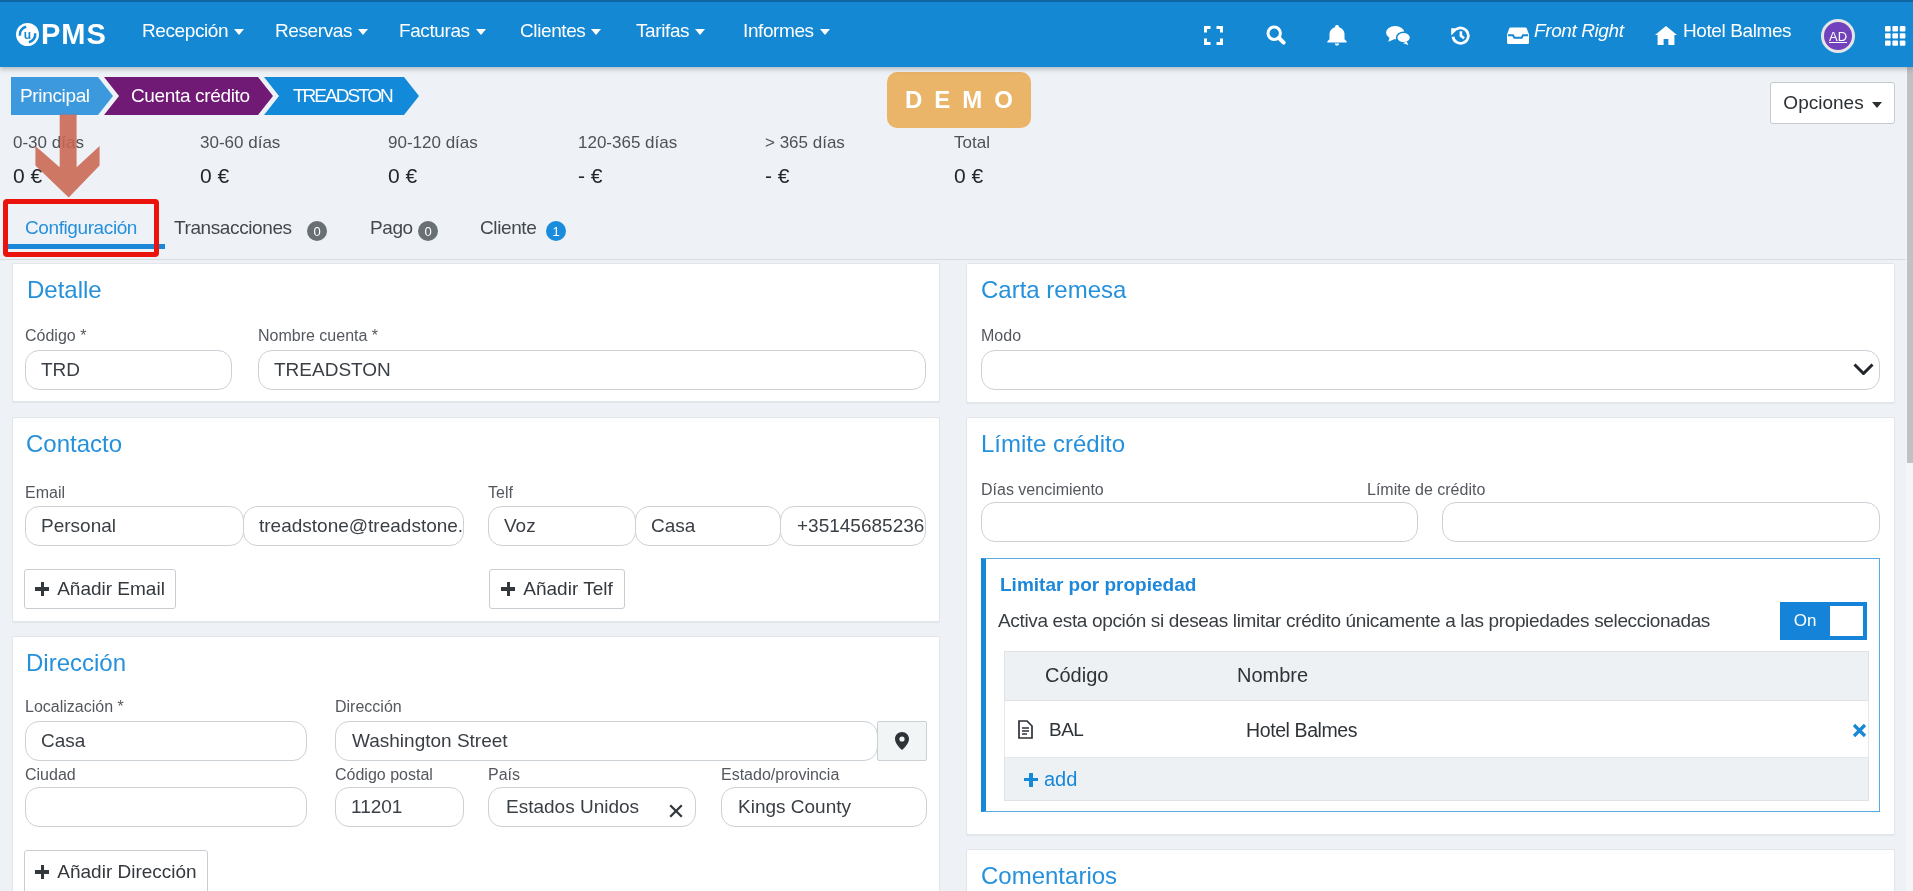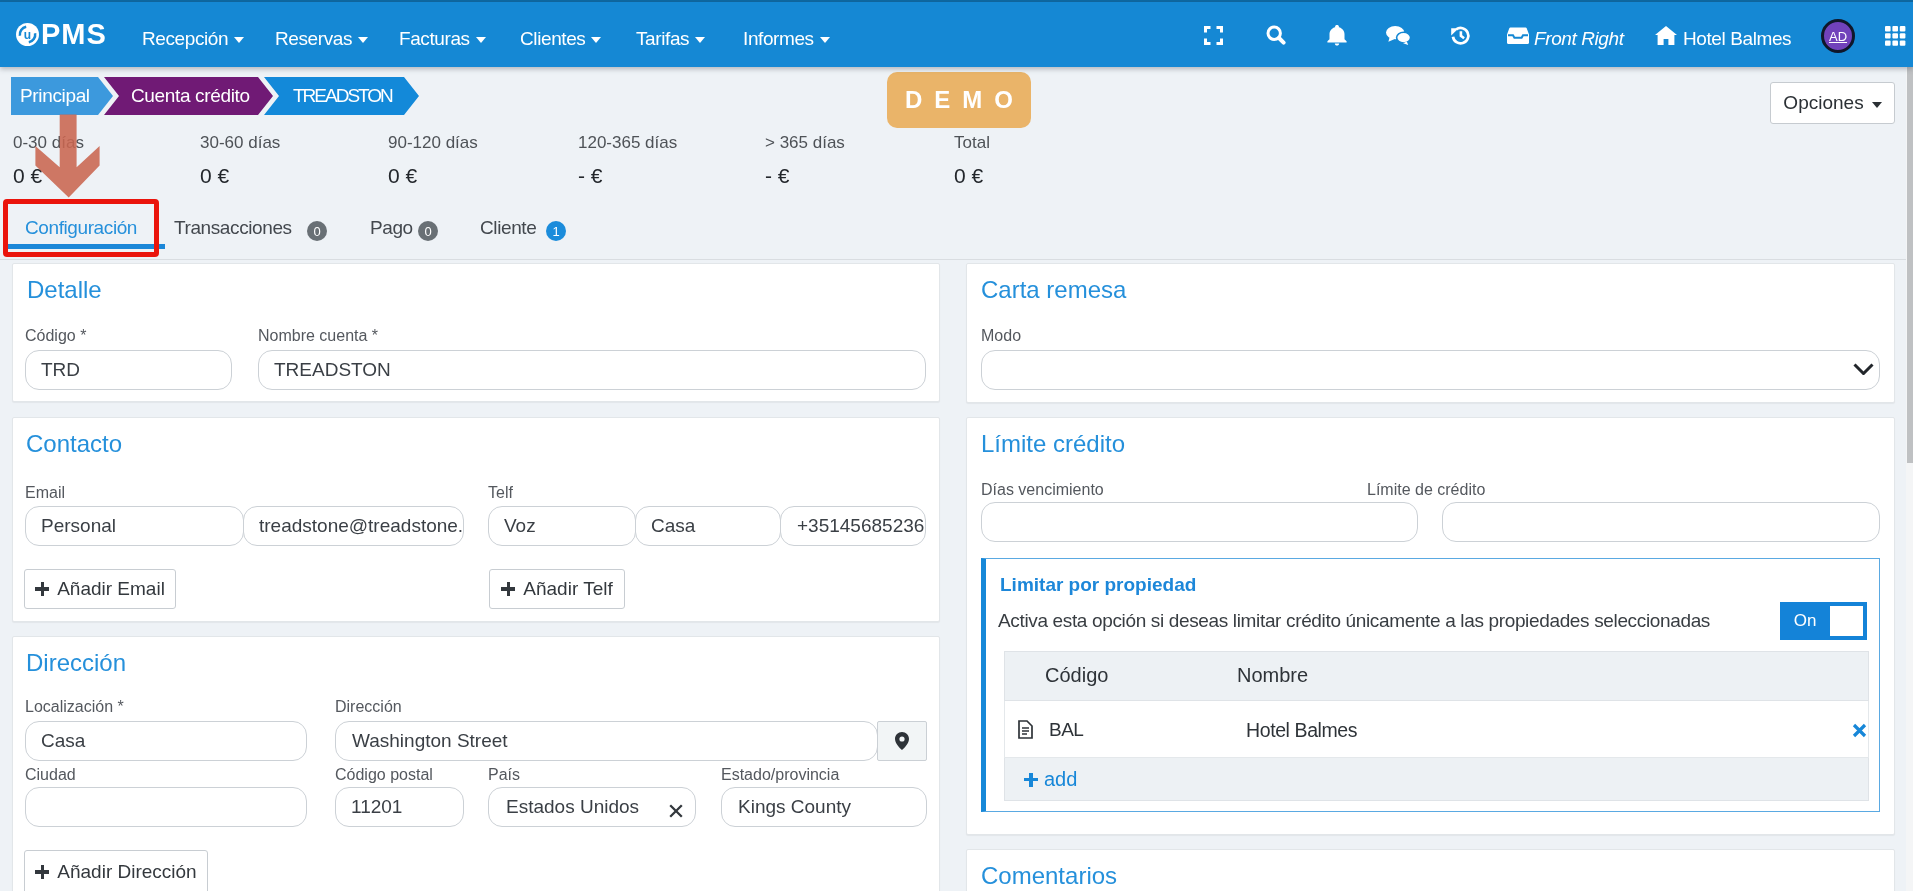--- a/index.html
+++ b/index.html
@@ -2,21 +2,21 @@
 <html><head>
 <meta charset="utf-8">
 <style>
   * { margin:0; padding:0; box-sizing:border-box; }
   html,body { width:1913px; height:891px; overflow:hidden; }
   body { font-family:"Liberation Sans", sans-serif; background:#eef2f6; position:relative; }
   .abs { position:absolute; }
   
   #topline { left:0; top:0; width:1913px; height:2px; background:#0d68a3; }
   #navbar { left:0; top:2px; width:1913px; height:65px; background:#1588d4; box-shadow:0 2px 5px rgba(60,70,80,.35); z-index:30; }
-  .navitem { position:absolute; top:8px; height:57px; display:flex; align-items:center; color:#fff; font-size:19px; letter-spacing:-0.4px; white-space:nowrap;justify-content:flex-end; }
+  .navitem { position:absolute; top:0; height:57px; display:flex; align-items:center; color:#fff; font-size:19px; letter-spacing:-0.4px; white-space:nowrap;justify-content:flex-end; }
   .caret { display:inline-block; width:0; height:0; border-left:5px solid transparent; border-right:5px solid transparent; border-top:6px solid #fff; margin-left:6px; margin-top:3px; }
   
   .crumb { position:absolute; top:77px; height:38px; color:#fff; font-size:19px; letter-spacing:-0.35px; line-height:38px; }
   
   .sum-label { position:absolute; top:133px; font-size:17px; color:#4e5257; }
   .sum-value { position:absolute; top:164px; font-size:21px; color:#23272c; }
   
   .tab { position:absolute; top:217px; font-size:19px; letter-spacing:-0.4px; color:#43484e; }
   .badge { position:absolute; top:221px; width:20px; height:20px; border-radius:50%; color:#fff; font-size:13px; display:flex; align-items:center; justify-content:center; }
   
@@ -72,21 +72,21 @@
   </svg>
   <svg class="abs" style="left:1507px;top:25px;" width="22" height="17" viewBox="0 0 22 17">
     <path d="M3.4 0.5h15.2c.5 0 .9.3 1.1.7l2.3 6.3V15.8c0 .6-.5 1.2-1.2 1.2H1.2c-.7 0-1.2-.6-1.2-1.2V7.5L2.3 1.2c.2-.4.6-.7 1.1-.7z" fill="#fff"></path>
     <path d="M1 8.3h5l1.4 2.5h7.2L16 8.3h5" stroke="#1588d4" stroke-width="2" fill="none"></path>
   </svg>
   <div class="navitem" style="left:1534px;font-style:italic;">Front Right</div>
   <svg class="abs" style="left:1655px;top:24px;" width="22" height="19" viewBox="0 0 22 19">
     <path d="M11 0L0 9h2.6v10h6v-6h4.8v6h6V9H22z" fill="#fff"></path>
   </svg>
   <div class="navitem" style="left:1683px;">Hotel Balmes</div>
-  <div class="abs" style="left:1821px;top:17px;width:34px;height:34px;border-radius:50%;background:#7142bb;border:3px solid #0f172a;display:flex;align-items:center;justify-content:center;color:#fff;font-size:13px;text-decoration:underline;">AD</div>
+  <div class="abs" style="left:1821px;top:17px;width:34px;height:34px;border-radius:50%;background:#7142bb;border:3px solid #e5e5e5;display:flex;align-items:center;justify-content:center;color:#fff;font-size:13px;text-decoration:underline;">AD</div>
   <svg class="abs" style="left:1885px;top:24px;" width="21" height="20" viewBox="0 0 21 20">
     <g fill="#fff">
       <rect x="0" y="0" width="5.6" height="5.4" rx="1"></rect>
         <rect x="7.4" y="0" width="5.6" height="5.4" rx="1"></rect>
         <rect x="14.8" y="0" width="5.6" height="5.4" rx="1"></rect>
       <rect x="0" y="7.2" width="5.6" height="5.4" rx="1"></rect>
         <rect x="7.4" y="7.2" width="5.6" height="5.4" rx="1"></rect>
         <rect x="14.8" y="7.2" width="5.6" height="5.4" rx="1"></rect>
       <rect x="0" y="14.4" width="5.6" height="5.4" rx="1"></rect>
         <rect x="7.4" y="14.4" width="5.6" height="5.4" rx="1"></rect>

